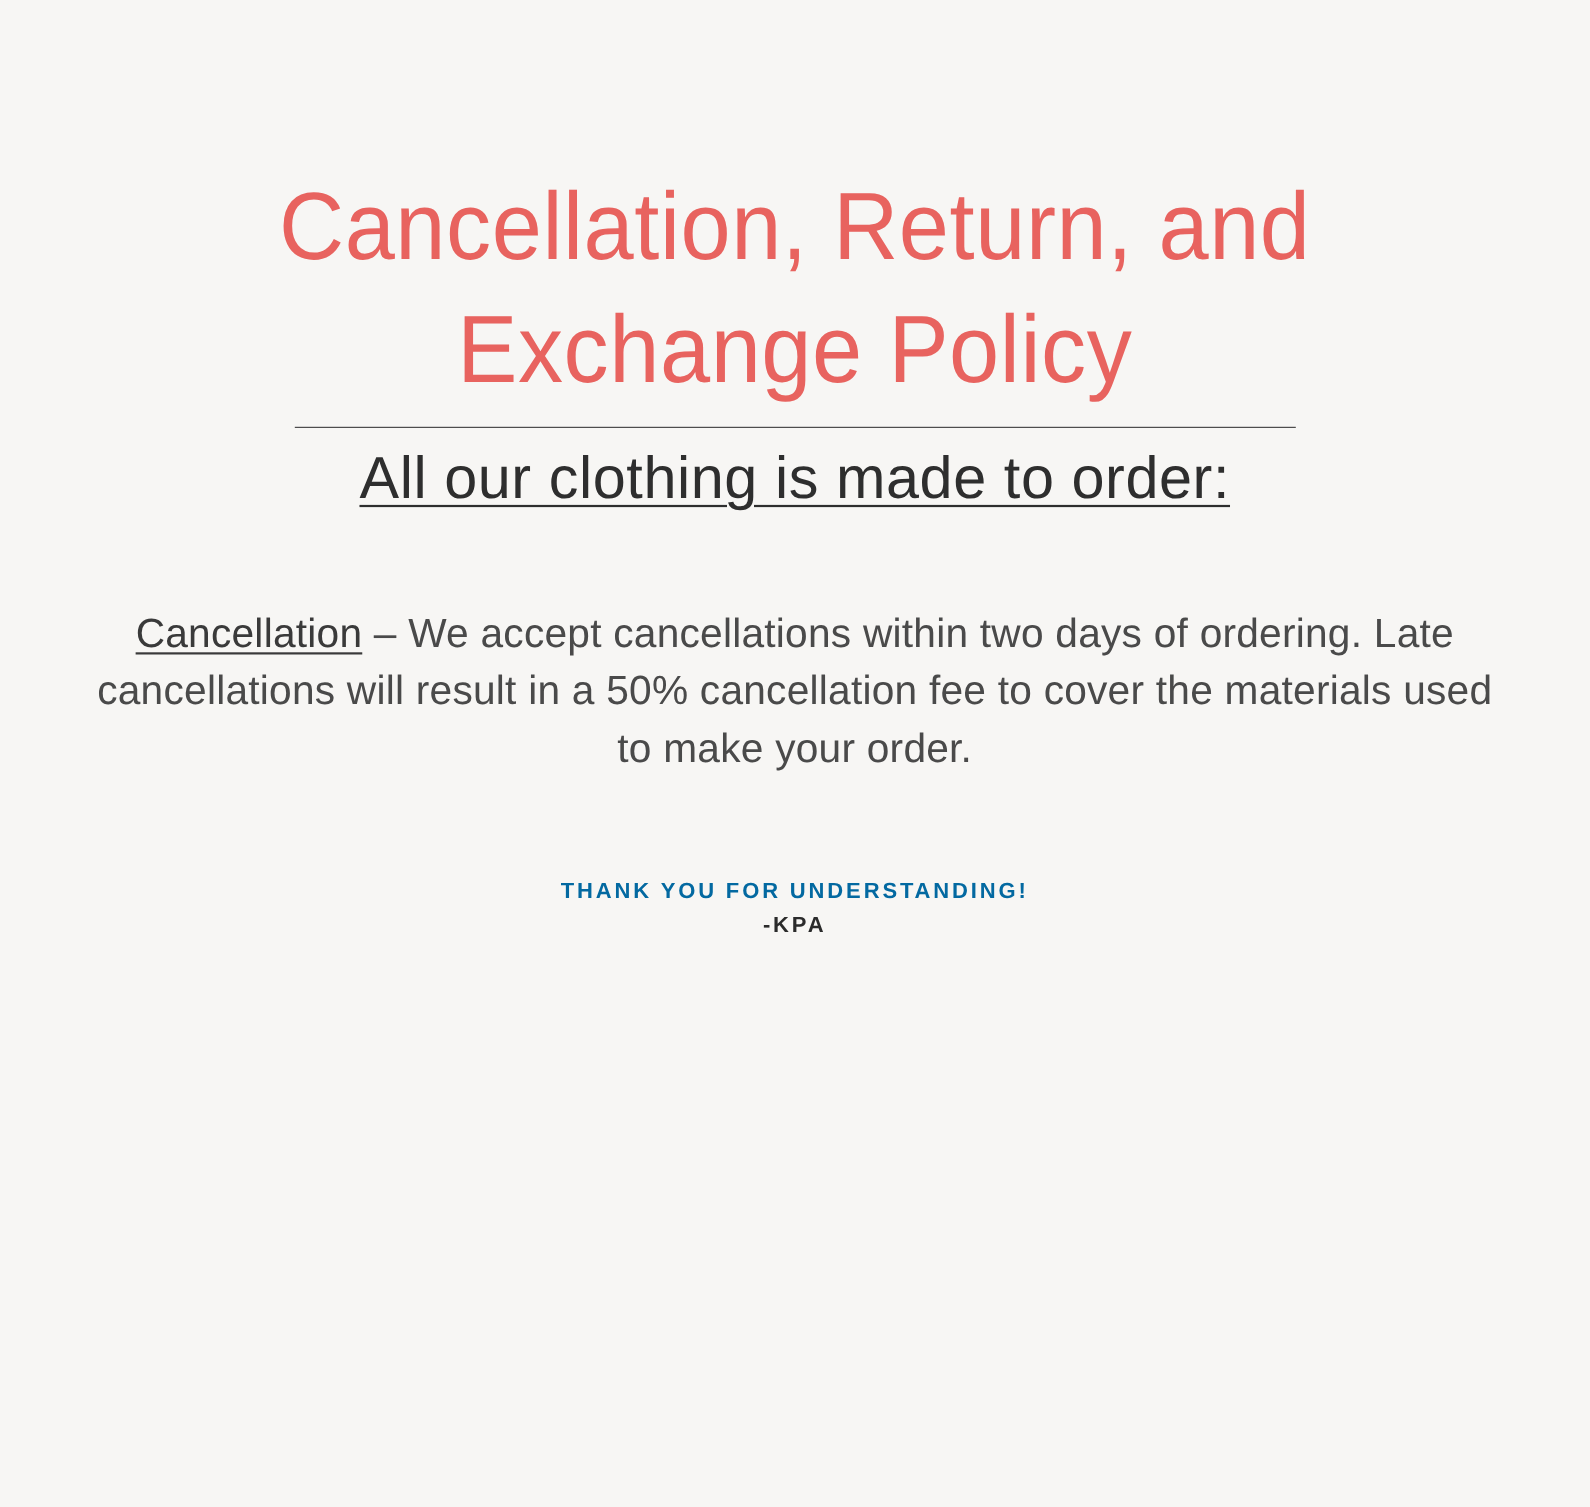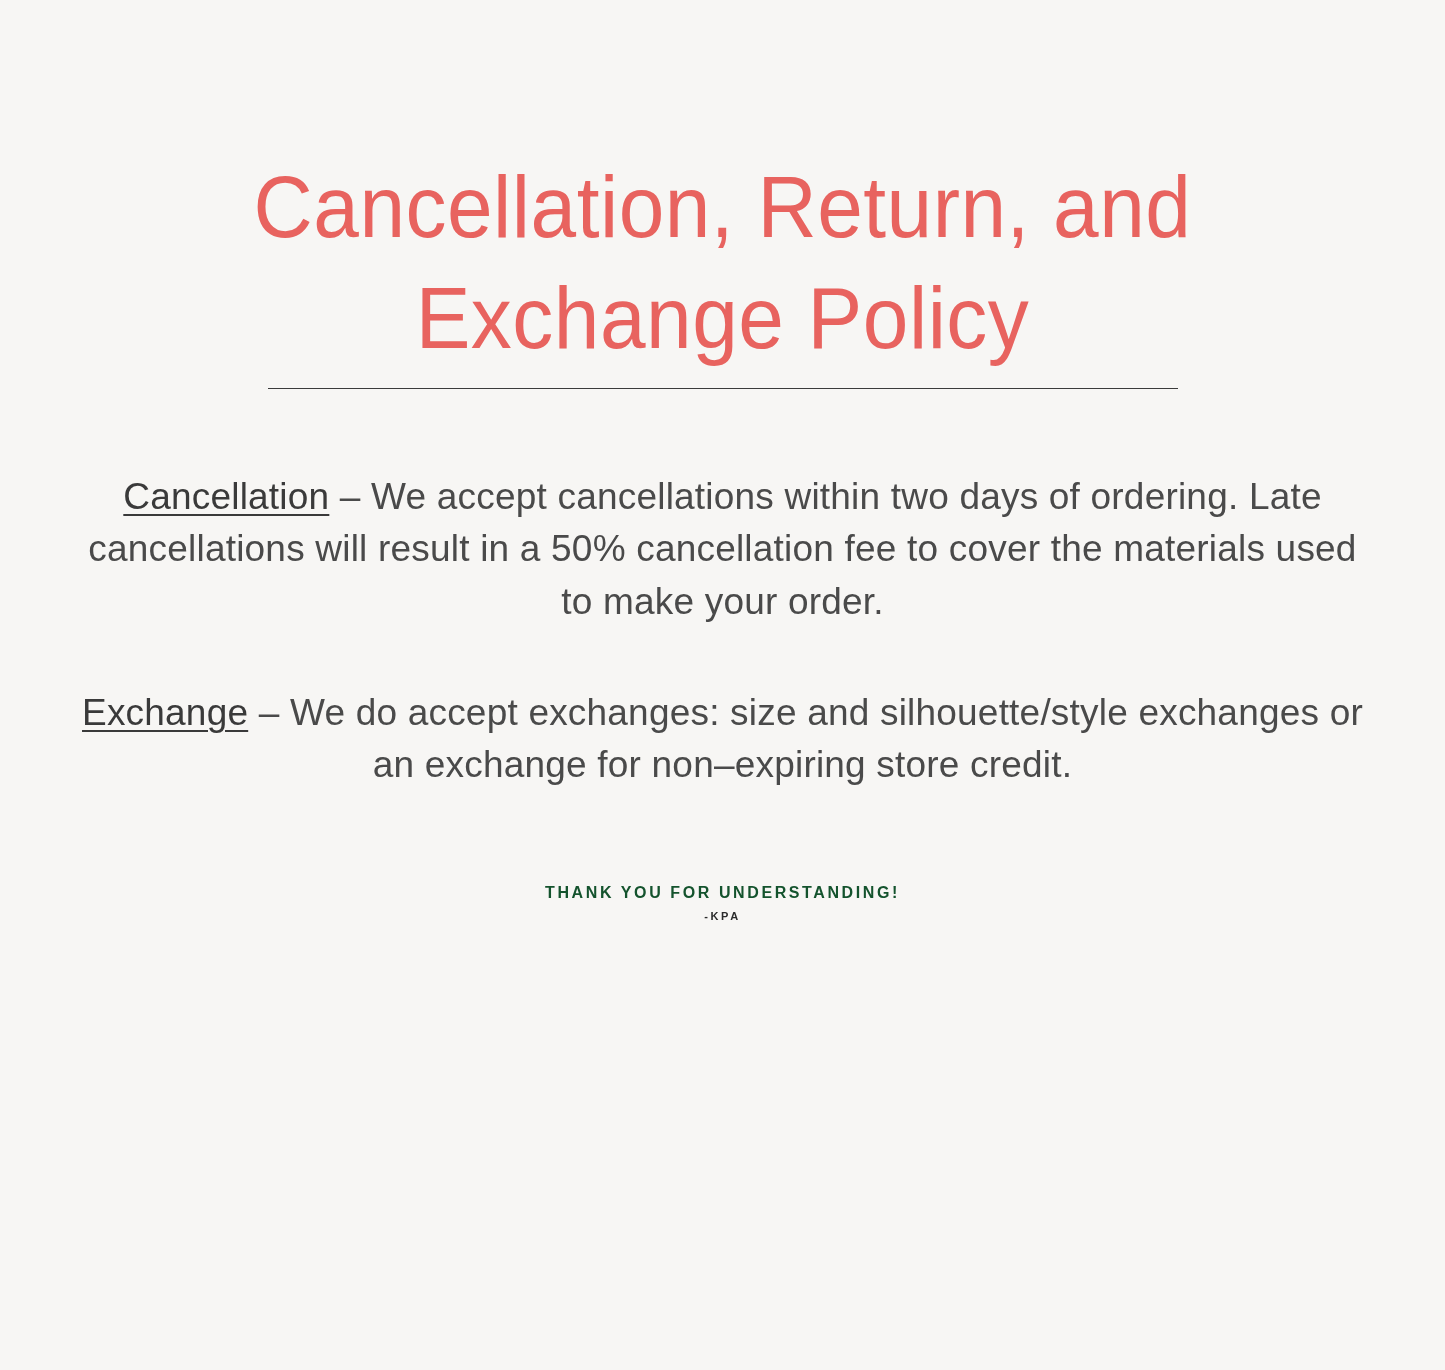--- a/index.html
+++ b/index.html
@@ -80,51 +80,49 @@
     text-decoration-thickness: 2px;
     color: #3a3a3a;
   }
 
   .footer {
     margin-top: 92px;
     text-align: center;
   }
   .footer-line1 {
     font-family: "Liberation Sans", sans-serif;
-    font-size: 16px;
+    font-size: 20px;
     font-weight: 700;
     letter-spacing: 2.6px;
-    color: #14532d;
+    color: #0369a1;
   }
   .footer-line2 {
     font-family: "Liberation Sans", sans-serif;
-    font-size: 11px;
+    font-size: 20px;
     font-weight: 700;
     letter-spacing: 2.6px;
     color: #2b2b2b;
     margin-top: 8px;
   }
 </style>
 </head>
 <body>
 
 <div class="page">
 
   <div class="title">Cancellation, Return, and Exchange Policy</div>
 
   <div class="divider"></div>
 
+  <div class="subtitle">All our clothing is made to order:</div>
 
   <div class="body-block para-1">
     <span class="kw">Cancellation</span><span> – </span><span>We accept cancellations within two days of ordering. Late cancellations will result in a 50% cancellation fee to cover the materials used to make your order.</span>
   </div>
 
 
-  <div class="body-block para-3">
-    <span class="kw">Exchange</span><span> – </span><span>We do accept exchanges: size and silhouette/style exchanges or an exchange for non–expiring store credit.</span>
-  </div>
 
   <div class="footer">
     <div class="footer-line1">THANK YOU FOR UNDERSTANDING!</div>
     <div class="footer-line2">-KPA</div>
   </div>
 
 </div>
 
 </body></html>

